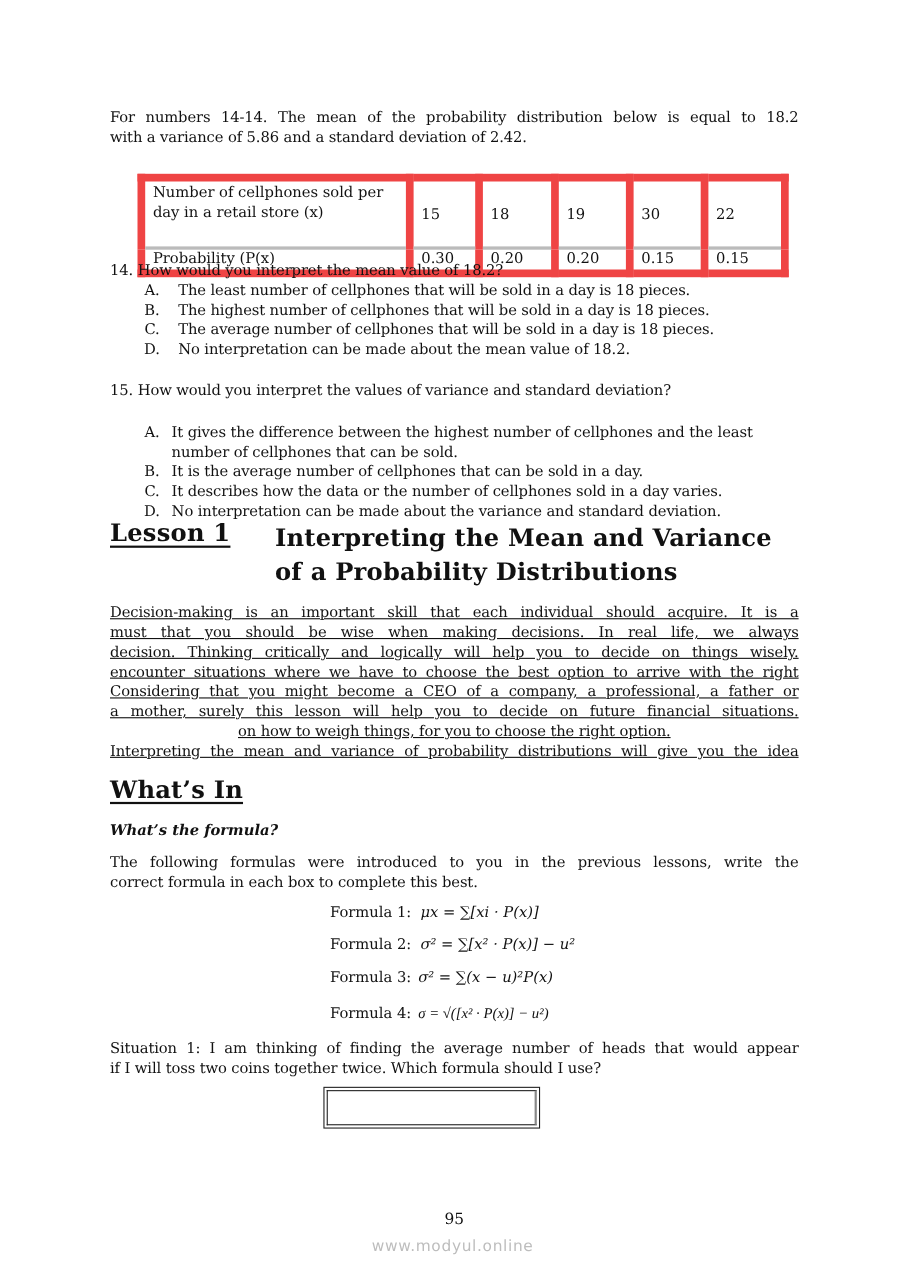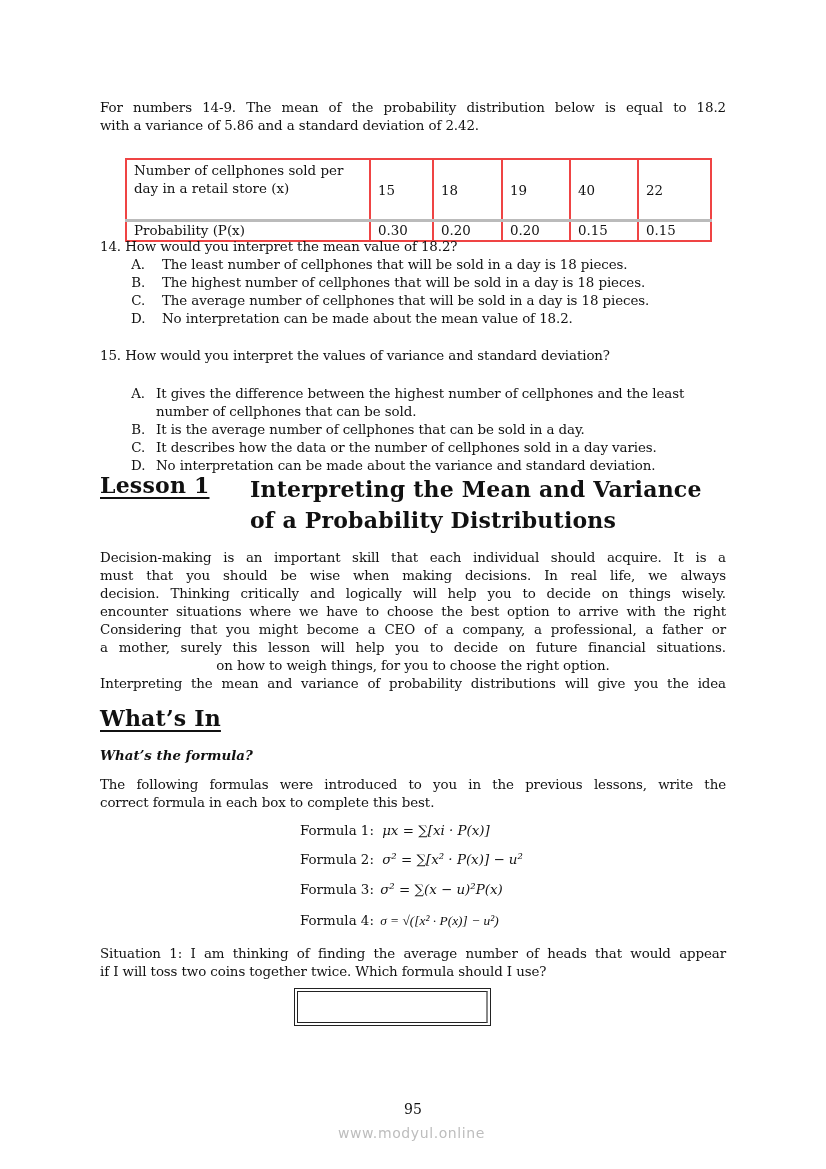--- a/index.html
+++ b/index.html
@@ -16,21 +16,21 @@
     text-align: center;
   }
   .just {
     text-align: justify; text-align-last: justify; white-space: normal;
   }
 
   
   .dist-table { position: absolute; left: 125px; top: 158px; width: 585px; height: 78px;
     border-collapse: collapse; table-layout: fixed; }
   .dist-table td {
-    border: 2px solid #ef4444; padding: 0 0 0 7px; vertical-align: top;
+    border: 7px solid #ef4444; padding: 0 0 0 7px; vertical-align: top;
     font-family: "DejaVu Serif", serif; font-size: 13.4px; line-height: 18px;
   }
   .dist-table tr.r1 td { height: 57px; }
   .dist-table tr.r1 td.num { vertical-align: middle; padding-top: 2px; }
   .dist-table tr.r1 td.head { padding-top: 2px; }
   .dist-table tr.r2 td { height: 18px; border-top: 3px solid #bbb; line-height: 17px; }
   .dist-table tr.r1 td { border-bottom: none; }
 
   .heading {
     font-family: "DejaVu Serif", serif; font-weight: bold; font-size: 22px;
@@ -50,42 +50,42 @@
   .answer-box .inner {
     width: 100%; height: 100%; border: 1px solid #222; box-sizing: border-box;
     border-right-width: 2px; border-right-color: #888;
   }
   .page-num { font-family: "DejaVu Serif", serif; font-size: 14px; }
   .watermark { font-family: "DejaVu Sans", sans-serif; font-size: 14px; color: #bdbdbd; letter-spacing: 0.6px; }
 </style>
 </head>
 <body>
 
-<div class="abs txt just" style="left:100px; top:99px; width:626px;">For numbers 14-9. The mean of the probability distribution below is equal to 18.2</div>
+<div class="abs txt just" style="left:100px; top:99px; width:626px;">For numbers 14-14. The mean of the probability distribution below is equal to 18.2</div>
 <div class="abs txt" style="left:100px; top:117px;">with a variance of 5.86 and a standard deviation of 2.42.</div>
 
 <table class="dist-table">
   <colgroup>
     <col style="width:244px">
       <col style="width:63px">
       <col style="width:69px">
       <col style="width:68px">
       <col style="width:68px">
       <col style="width:73px">
   </colgroup>
   <tbody>
       <tr class="r1">
     <td class="head">
       <div>Number of cellphones sold per</div>
       <div>day in a retail store (x)</div>
     </td>
     <td class="num">15</td>
     <td class="num">18</td>
     <td class="num">19</td>
-    <td class="num">40</td>
+    <td class="num">30</td>
     <td class="num">22</td>
   </tr>
   <tr class="r2">
     <td>Probability (P(x)</td>
     <td>0.30</td>
     <td>0.20</td>
     <td>0.20</td>
     <td>0.15</td>
     <td>0.15</td>
   </tr>
@@ -130,21 +130,21 @@
   <div class="txt" style="position:relative;height:18px;">
     <span>D.</span>
     <span style="position:absolute;left:25px;">No interpretation can be made about the variance and standard deviation.</span>
   </div>
 </div>
 
 <div class="abs heading ul" style="left:100px; top:472px;">Lesson 1</div>
 <div class="abs heading" style="left:250px; top:476px;">Interpreting the Mean and Variance</div>
 <div class="abs heading" style="left:250px; top:507px;">of a Probability Distributions</div>
 
-<div class="abs" style="left:100px; top:549px; width:626px;">
+<div class="abs" style="left:100px; top:549px; width:626px;text-decoration:underline;">
   <div class="txt just">Decision-making is an important skill that each individual should acquire. It is a</div>
   <div class="txt just">must that you should be wise when making decisions. In real life, we always</div>
   <div class="txt just">decision. Thinking critically and logically will help you to decide on things wisely.</div>
   <div class="txt just">encounter situations where we have to choose the best option to arrive with the right</div>
   <div class="txt just">Considering that you might become a CEO of a company, a professional, a father or</div>
   <div class="txt just">a mother, surely this lesson will help you to decide on future financial situations.</div>
   <div class="txt">on how to weigh things, for you to choose the right option.</div>
   <div class="txt just">Interpreting the mean and variance of probability distributions will give you the idea</div>
 </div>
 

